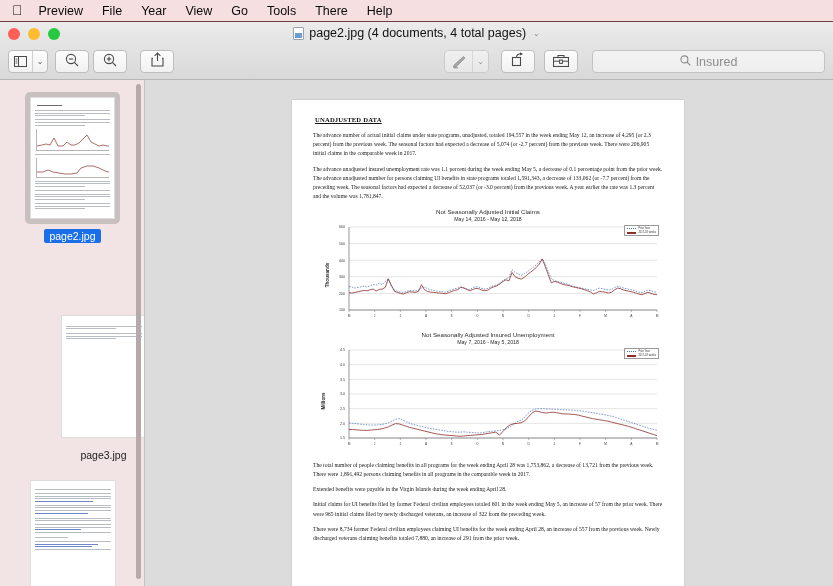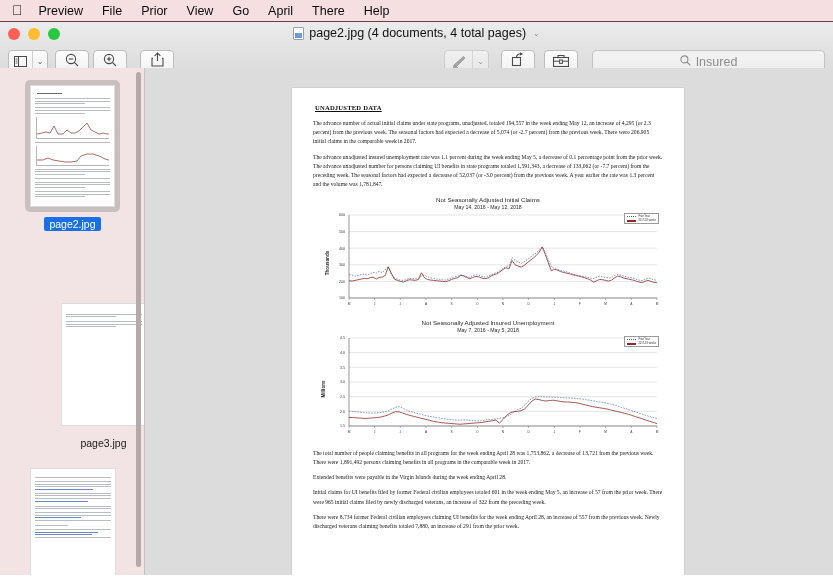--- a/index.html
+++ b/index.html
@@ -108,21 +108,21 @@
     background: linear-gradient(#f2f2f2,#eeeeee);
     border: 1px solid #c3c3c3;
     border-radius: 4px;
     display: flex; align-items: center; justify-content: center;
     gap: 5px;
     color: #8d8d8d; font-size: 12.5px;
   }
 
   
   .body-area {
-    position: absolute; top: 46px; left: 0;
+    position: absolute; top: 58px; left: 0;
     width: 833px; height: 507px;
     display: flex;
     justify-content: flex-end;
   }
 
   
   .sidebar {
     position: relative;
     width: 145px; height: 507px;
     background: #f2e4e4;
@@ -241,24 +241,24 @@
   .tick-txt { font-size: 3.6px; fill: #3a3a3a; font-family: "Liberation Sans", sans-serif; }
   .xtick-txt { font-size: 3.2px; fill: #3a3a3a; font-family: "Liberation Sans", sans-serif; }
 </style>
 </head>
 <body>
 
 <div class="menubar">
   <span class="apple"></span>
   <span class="mi app">Preview</span>
   <span class="mi">File</span>
-  <span class="mi">Prior</span>
+  <span class="mi">Year</span>
   <span class="mi">View</span>
   <span class="mi">Go</span>
-  <span class="mi">April</span>
+  <span class="mi">Tools</span>
   <span class="mi">There</span>
   <span class="mi">Help</span>
 </div>
 
 <div class="window">
 
   <div class="titlebar">
     <div class="traffic">
       <span class="dot red"></span>
       <span class="dot yellow"></span>

